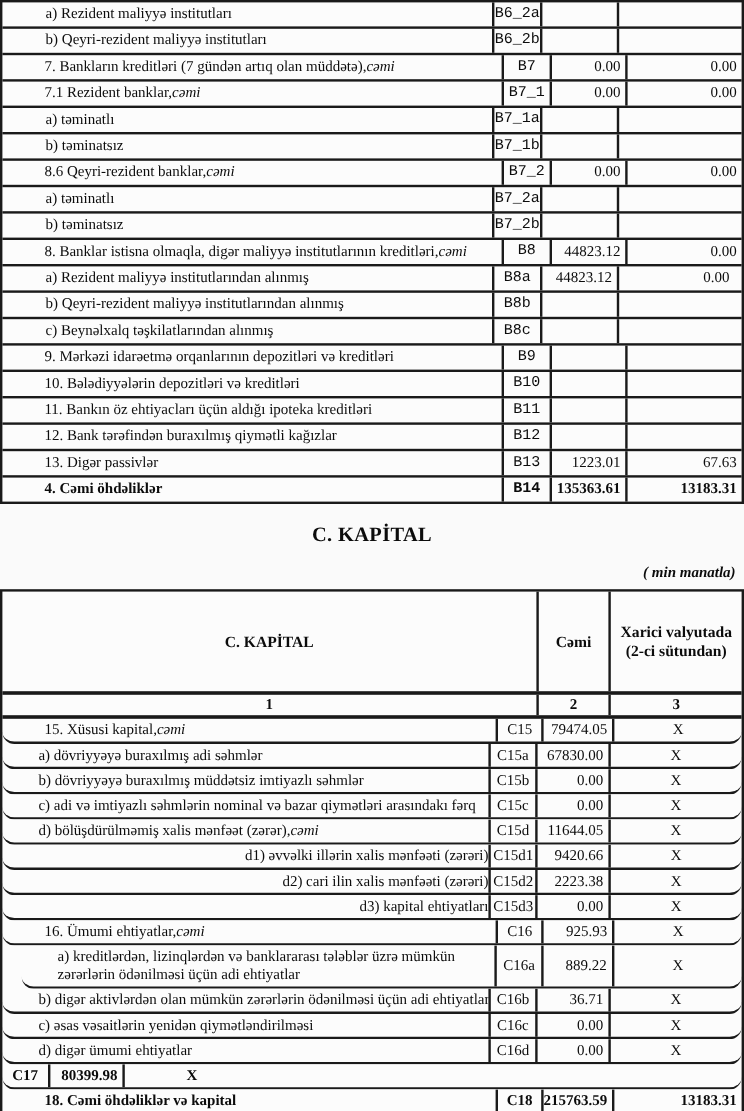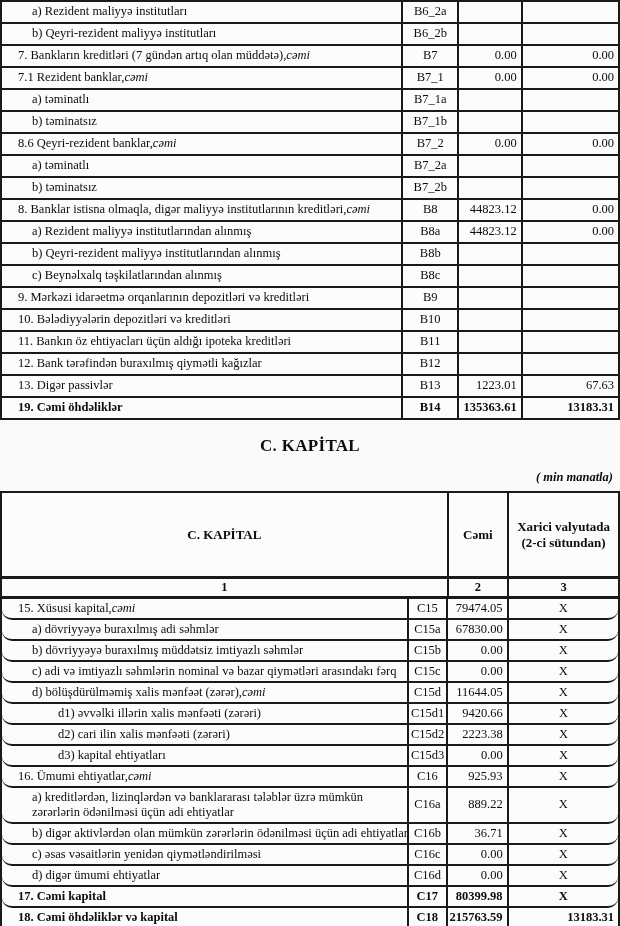--- a/index.html
+++ b/index.html
@@ -17,44 +17,44 @@
   .row{display:flex;align-items:stretch;border-bottom:2px solid #1a1a1a;}
   .rows .row:last-child{border-bottom:none;}
   .c{
     box-sizing:border-box;border-right:2px solid #1a1a1a;
     display:flex;align-items:center;font-size:12.5px;line-height:1.22;
     overflow:hidden;
   }
   .c:last-child{border-right:none;}
   
   .tbl-top .lab{width:404px;}
-  .tbl-top .code{width:56px;justify-content:center;}
+  .tbl-top .code{width:40px;justify-content:center;font-family:Liberation Mono, monospace;}
   .tbl-top .v1{width:64px;}
   .tbl-top .v2{width:96px;}
   .tbl-top .row{height:20px;justify-content:center;}
   
   .tbl-cap .lab{width:416px;}
   .tbl-cap .code{width:40px;justify-content:center;}
   .tbl-cap .v1{width:62px;}
   .tbl-cap .v2{width:112px;}
   .tbl-cap .rows .row{height:19px;border-radius:10px;}
-  .tbl-cap .rows .row.tall{height:34px;}
+  .tbl-cap .rows .row.tall{height:34px;margin-left:16px;}
   .tbl-cap .h1{width:460px;}
   .hrow{height:83px;border-bottom:3px solid #1a1a1a;}
   .nrow{height:17px;border-bottom:3px solid #1a1a1a;font-weight:bold;}
   .hb{font-weight:bold;font-size:13px;}
   .cc{justify-content:center;text-align:center;padding:0 3px;}
   
   .lab{white-space:nowrap;}
   .tall .lab{white-space:normal;}
   .val{justify-content:flex-end;padding-right:4px;font-size:12.5px;}
   .val.xc{justify-content:center;padding-right:0;}
-  .ind0 .lab{padding-left:16px;}
+  .ind0 .lab{padding-left:16px;margin-left:19px;}
   .ind1 .lab{padding-left:30px;}
-  .ind2 .lab{padding-left:56px;}
+  .ind2 .lab{padding-left:56px;justify-content:flex-end;}
   .b{font-weight:bold;}
   .it{font-style:italic;}
   .section-title{
     position:absolute;top:436px;left:0;width:620px;text-align:center;
     font-weight:bold;font-size:17px;letter-spacing:.3px;
   }
   .unit-note{
     position:absolute;top:470px;right:7px;
     font-weight:bold;font-style:italic;font-size:12.5px;
   }
@@ -242,21 +242,21 @@
             <span>13. Digər passivlər</span>
             <span class="it"></span>
           </div>
           <div class="c code">B13</div>
           <div class="c v1 val">1223.01</div>
           <div class="c v2 val">67.63</div>
         </div>
 
         <div class="row ind0 b">
           <div class="c lab">
-            <span>19. Cəmi öhdəliklər</span>
+            <span>4. Cəmi öhdəliklər</span>
             <span class="it"></span>
           </div>
           <div class="c code">B14</div>
           <div class="c v1 val">135363.61</div>
           <div class="c v2 val">13183.31</div>
         </div>
       </div>
   </div>
 
   <div class="section-title">C. KAPİTAL</div>
@@ -399,24 +399,20 @@
           <div class="c lab">
             <span>d) digər ümumi ehtiyatlar</span>
             <span class="it"></span>
           </div>
           <div class="c code">C16d</div>
           <div class="c v1 val">0.00</div>
           <div class="c v2 val xc">X</div>
         </div>
 
         <div class="row ind0 b">
-          <div class="c lab">
-            <span>17. Cəmi kapital</span>
-            <span class="it"></span>
-          </div>
           <div class="c code">C17</div>
           <div class="c v1 val">80399.98</div>
           <div class="c v2 val xc">X</div>
         </div>
 
         <div class="row ind0 b">
           <div class="c lab">
             <span>18. Cəmi öhdəliklər və kapital</span>
             <span class="it"></span>
           </div>

